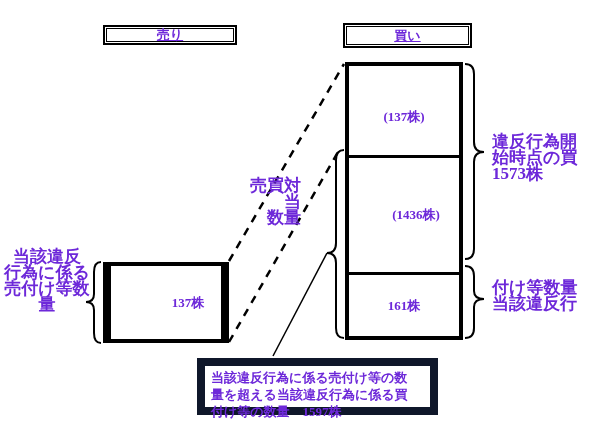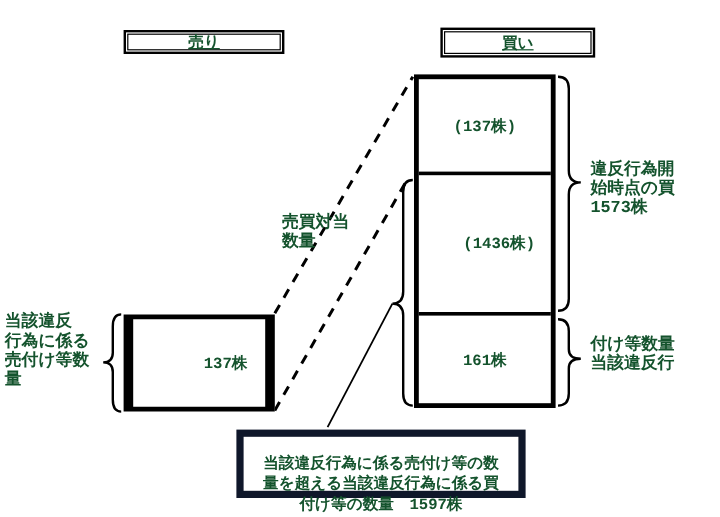--- a/index.html
+++ b/index.html
@@ -1,19 +1,19 @@
 <!DOCTYPE html>
 <html><head>
 <meta charset="utf-8">
 <style>
   html,body { margin:0; padding:0; background:#ffffff; }
   #stage {
     position:relative; width:600px; height:431px; background:#ffffff;
-    font-family:Liberation Mono, monospace;
-    color:#14532d; overflow:hidden;
+    font-family:Liberation Serif, serif;
+    color:#6d28d9; overflow:hidden;
   }
   .abs { position:absolute; box-sizing:border-box; }
 
   
   .title-box { border:2px solid #000; background:#fff; }
   .title-box .inner {
     position:absolute; inset:1px; border:1px solid #000;
     display:flex; align-items:center; justify-content:center;
   }
   .title-text { font-weight:bold; font-size:13px; text-decoration:underline; }
@@ -25,26 +25,26 @@
     font-weight:bold; font-size:13px;
   }
 
   
   .stacked-box { border:4px solid #000; background:#fff; display:flex; flex-direction:column; }
   .seg { display:flex; align-items:center; justify-content:center; font-weight:bold; font-size:13px; }
   .divider { height:3px; background:#000; flex:0 0 3px; }
 
   
   .note-box {
-    border:6px solid #0f172a; background:#fff; padding:14px 6px;
-    font-weight:bold; font-size:13px; line-height:17px;text-align:center;
+    border:8px solid #0f172a; background:#fff; padding:3px 6px;
+    font-weight:bold; font-size:13px; line-height:17px;
   }
 
-  .label { font-weight:bold; font-size:14px; line-height:16px; white-space:nowrap; }
-  .label.center { text-align:left; white-space:normal; }
+  .label { font-weight:bold; font-size:17px; line-height:16px; white-space:nowrap; }
+  .label.center { text-align:right; white-space:normal; }
 
   svg.overlay { position:absolute; left:0; top:0; pointer-events:none; }
 </style>
 </head>
 <body>
 
 <div id="stage">
 
   <svg class="overlay" width="600" height="431" viewBox="0 0 600 431">
 
@@ -61,39 +61,39 @@
 
     <path d="M465,266 Q474,266 474,276 L474,291 Q474,299 484,299 Q474,299 474,307 L474,328 Q474,338 465,338" stroke="#000" stroke-width="2" fill="none"></path>
   </svg>
 
   <div class="abs title-box" style="left:103px; top:25px; width:134px; height:20px;">
     <div class="inner">
       <span class="title-text">売り</span>
     </div>
   </div>
 
-  <div class="abs title-box" style="left:343px; top:23px; width:129px; height:25px;margin-left:24px;">
+  <div class="abs title-box" style="left:343px; top:23px; width:129px; height:25px;">
     <div class="inner">
       <span class="title-text">買い</span>
     </div>
   </div>
 
   <div class="abs value-box" style="left:103px; top:262px; width:126px; height:81px;padding-left:44px;">
     <span>137株</span>
   </div>
 
   <div class="abs stacked-box" style="left:345px; top:62px; width:118px; height:278px;">
-    <div class="seg" style="flex:0 0 77px;">(137株)</div>
+    <div class="seg" style="flex:0 0 77px;margin-top:12px;">(137株)</div>
     <div class="divider"></div>
     <div class="seg" style="flex:0 0 114px;padding-left:24px;">(1436株)</div>
     <div class="divider"></div>
     <div class="seg" style="flex:1;">161株</div>
   </div>
 
-  <div class="abs label" style="left:4px; top:261px;">
+  <div class="abs label" style="left:4px; top:249px;text-align:center;">
     <div>当該違反</div>
     <div>行為に係る</div>
     <div>売付け等数</div>
     <div>量</div>
   </div>
 
   <div class="abs label center" style="left:235px; top:178px; width:66px;">
     <div>売買対当</div>
     <div>数量</div>
   </div>

